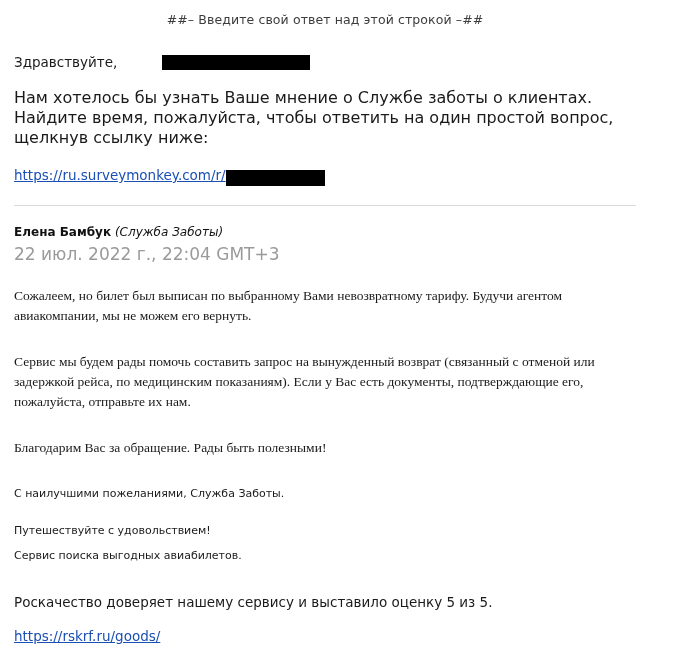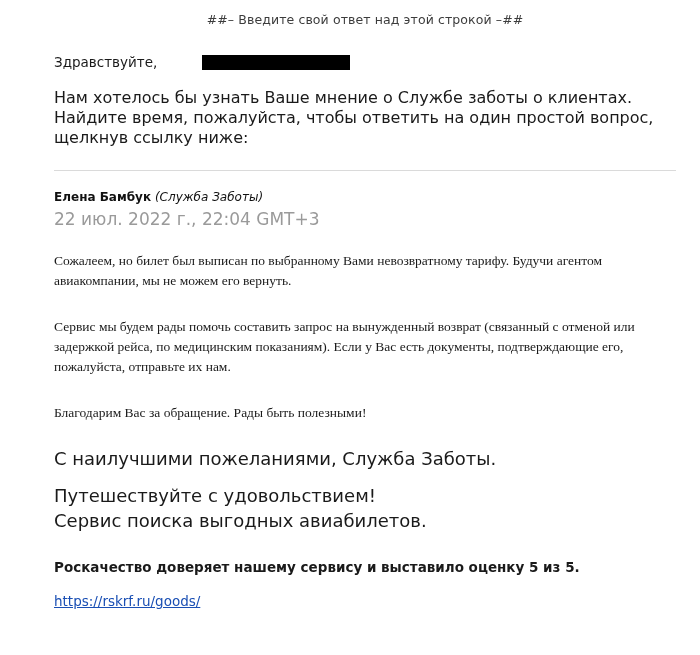--- a/index.html
+++ b/index.html
@@ -12,21 +12,20 @@
     background: #ffffff;
     font-family: "DejaVu Sans", sans-serif;
     color: #222222;
     overflow: hidden;
   }
   .page {
     position: relative;
     width: 650px;
     height: 655px;
     background: #ffffff;
-    margin-left: 40px;
   }
   .reply-marker {
     text-align: center;
     font-size: 12.5px;
     color: #3c3c3c;
     padding-top: 12px;
     letter-spacing: 0.1px;
   }
   .body-wrap {
     padding: 0 14px 0 14px;
@@ -98,33 +97,32 @@
   }
   .msg-para {
     font-size: 13.5px;
     line-height: 20px;
     color: #1a1a1a;
     margin-top: 22px;
     font-family: Liberation Serif, serif;
   }
   .msg-para.gap-lg { margin-top: 26px; }
   .sig-line {
-    font-size: 18px;
+    font-size: 11px;
     line-height: 20px;
     color: #1a1a1a;
     margin-top: 17px;
   }
   .sig-line.first { margin-top: 26px; }
   .sig-line.compact { margin-top: 5px; }
   .rating {
     font-size: 13.5px;
     line-height: 20px;
     color: #1a1a1a;
     margin-top: 26px;
-    font-weight: bold;
   }
   .link-line {
     font-size: 13.5px;
     line-height: 20px;
     margin-top: 14px;
     color: #1a1a1a;
   }
 </style>
 </head>
 <body>
@@ -135,20 +133,24 @@
 
   <div class="body-wrap">
 
     <div class="greeting-line">
       <span>Здравствуйте,</span>
       <span class="redaction r1"></span>
     </div>
 
     <div class="para">Нам хотелось бы узнать Ваше мнение о Службе заботы о клиентах. Найдите время, пожалуйста, чтобы ответить на один простой вопрос, щелкнув ссылку ниже:</div>
 
+    <div class="survey-line">
+      <a class="link">https://ru.surveymonkey.com/r/</a>
+        <span class="redaction r2"></span>
+    </div>
 
   </div>
 
   <hr class="divider">
 
   <div class="quoted">
 
     <div class="author">
       <span class="name">Елена Бамбук</span>
       <span class="dept">(Служба Заботы)</span>

